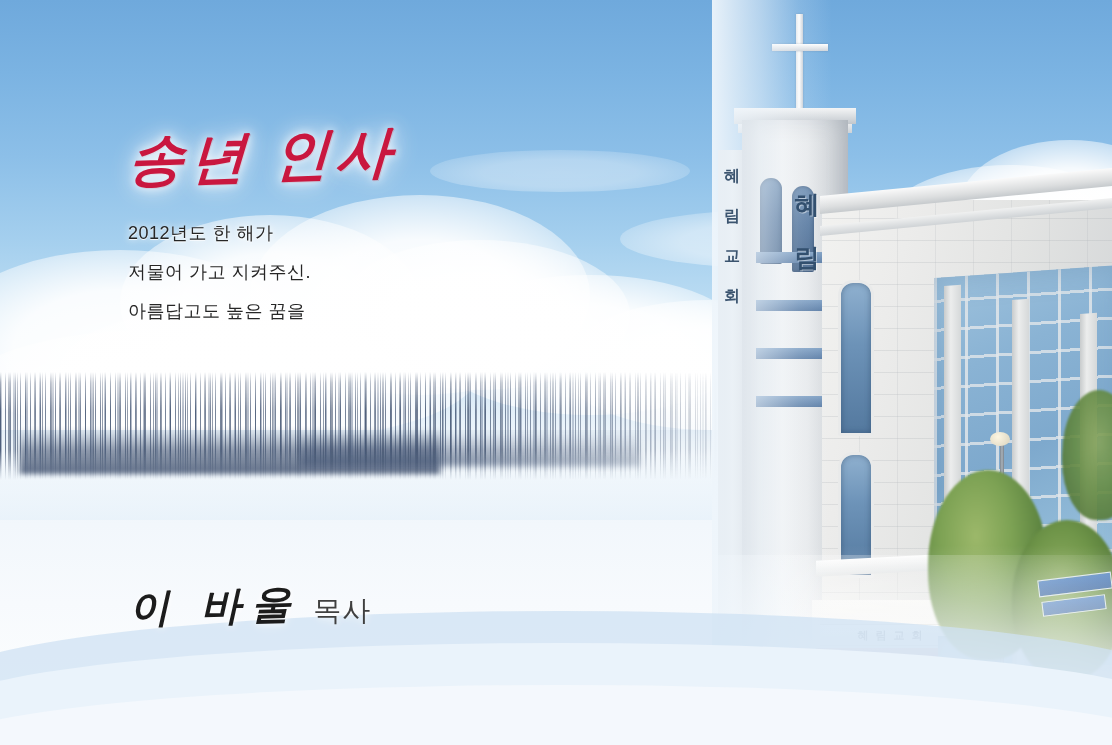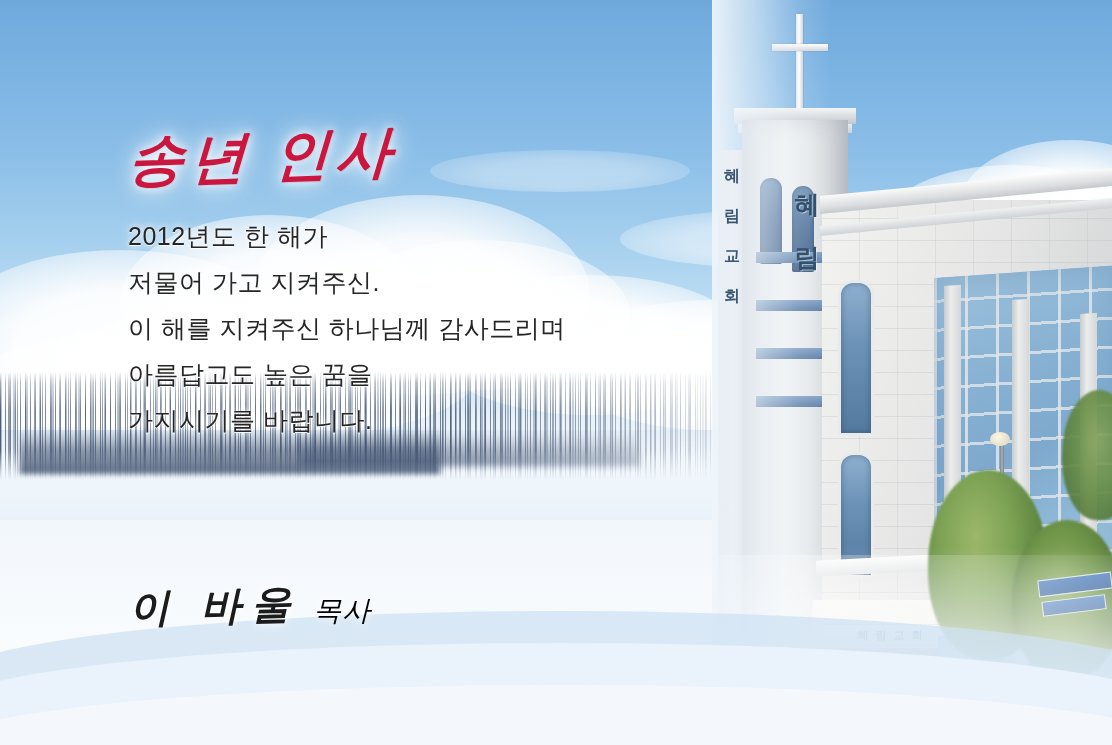--- a/index.html
+++ b/index.html
@@ -562,21 +562,21 @@
     white-space: nowrap;
   }
 
   .body-text {
     position: absolute;
     left: 128px;
     top: 224px;
     width: 560px;
   }
   .body-text .line {
-    font-size: 25px;
+    font-size: 18px;
     color: #262626;
     line-height: 1;
     margin-bottom: 21px;
     white-space: nowrap;
     text-shadow:
       0 0 6px rgba(255,255,255,.95),
       0 0 12px rgba(255,255,255,.75),
       0 1px 0 rgba(255,255,255,.8);
     letter-spacing: .5px;
   }
@@ -595,25 +595,24 @@
     font-weight: bold;
     font-style: italic;
     letter-spacing: 10px;
     color: #1c1c1c;
     line-height: 1;
     transform: rotate(-1.5deg);
     transform-origin: left bottom;
   }
   .signature .sig-role {
     font-size: 28px;
-    color: #000000;
+    color: #404040;
     line-height: 1;
     padding-bottom: 3px;
     letter-spacing: 1px;
-    font-style: italic;
   }
 </style>
 </head>
 <body>
 
 <div class="card">
 
   <div class="sky"></div>
 
   <div class="cloud cl-n"></div>
@@ -717,23 +716,21 @@
 
   <div class="wave wave-1"></div>
   <div class="wave wave-2"></div>
   <div class="wave wave-3"></div>
 
   <div class="title">송년 인사</div>
 
   <div class="body-text">
     <div class="line">2012년도 한 해가</div>
     <div class="line">저물어 가고 지켜주신.</div>
-    <div class="line">이 해를 지켜주신 하나님께 감사드리며</div>
     <div class="line">아름답고도 높은 꿈을</div>
-    <div class="line">가지시기를 바랍니다.</div>
   </div>
 
   <div class="signature">
     <span class="sig-name">이 바울</span>
     <span class="sig-role">목사</span>
   </div>
 
 </div>
 
 </body></html>

